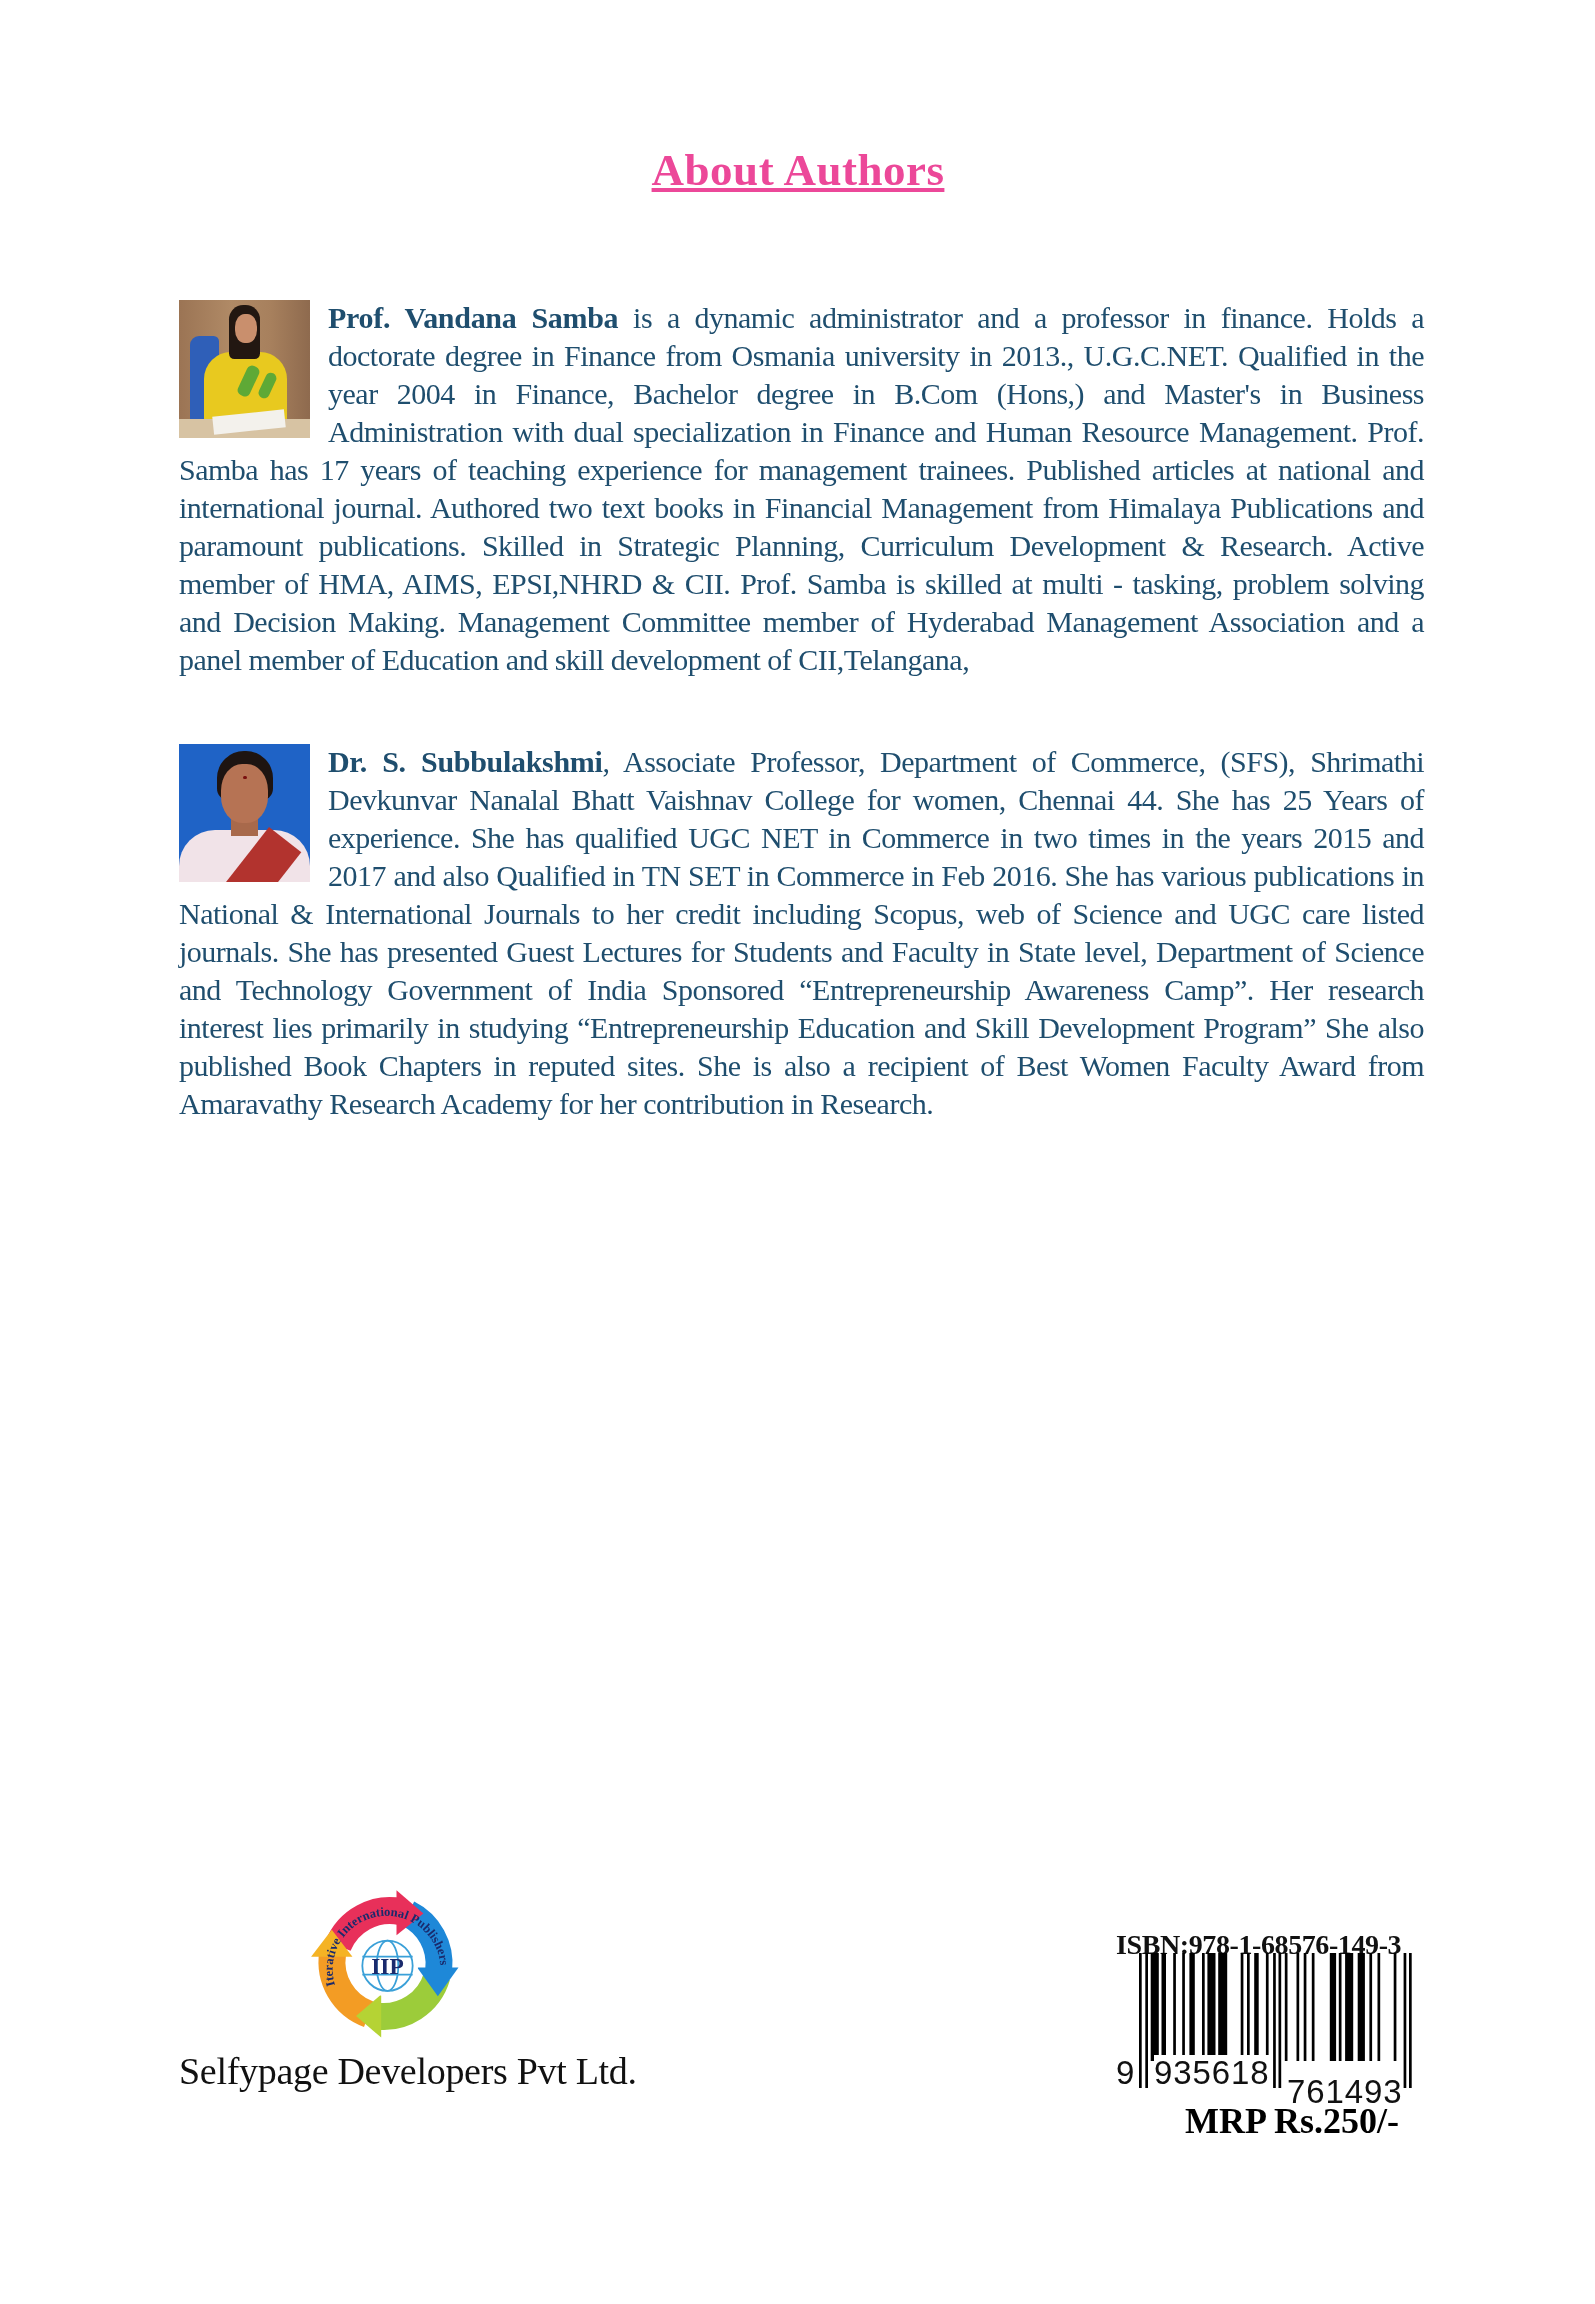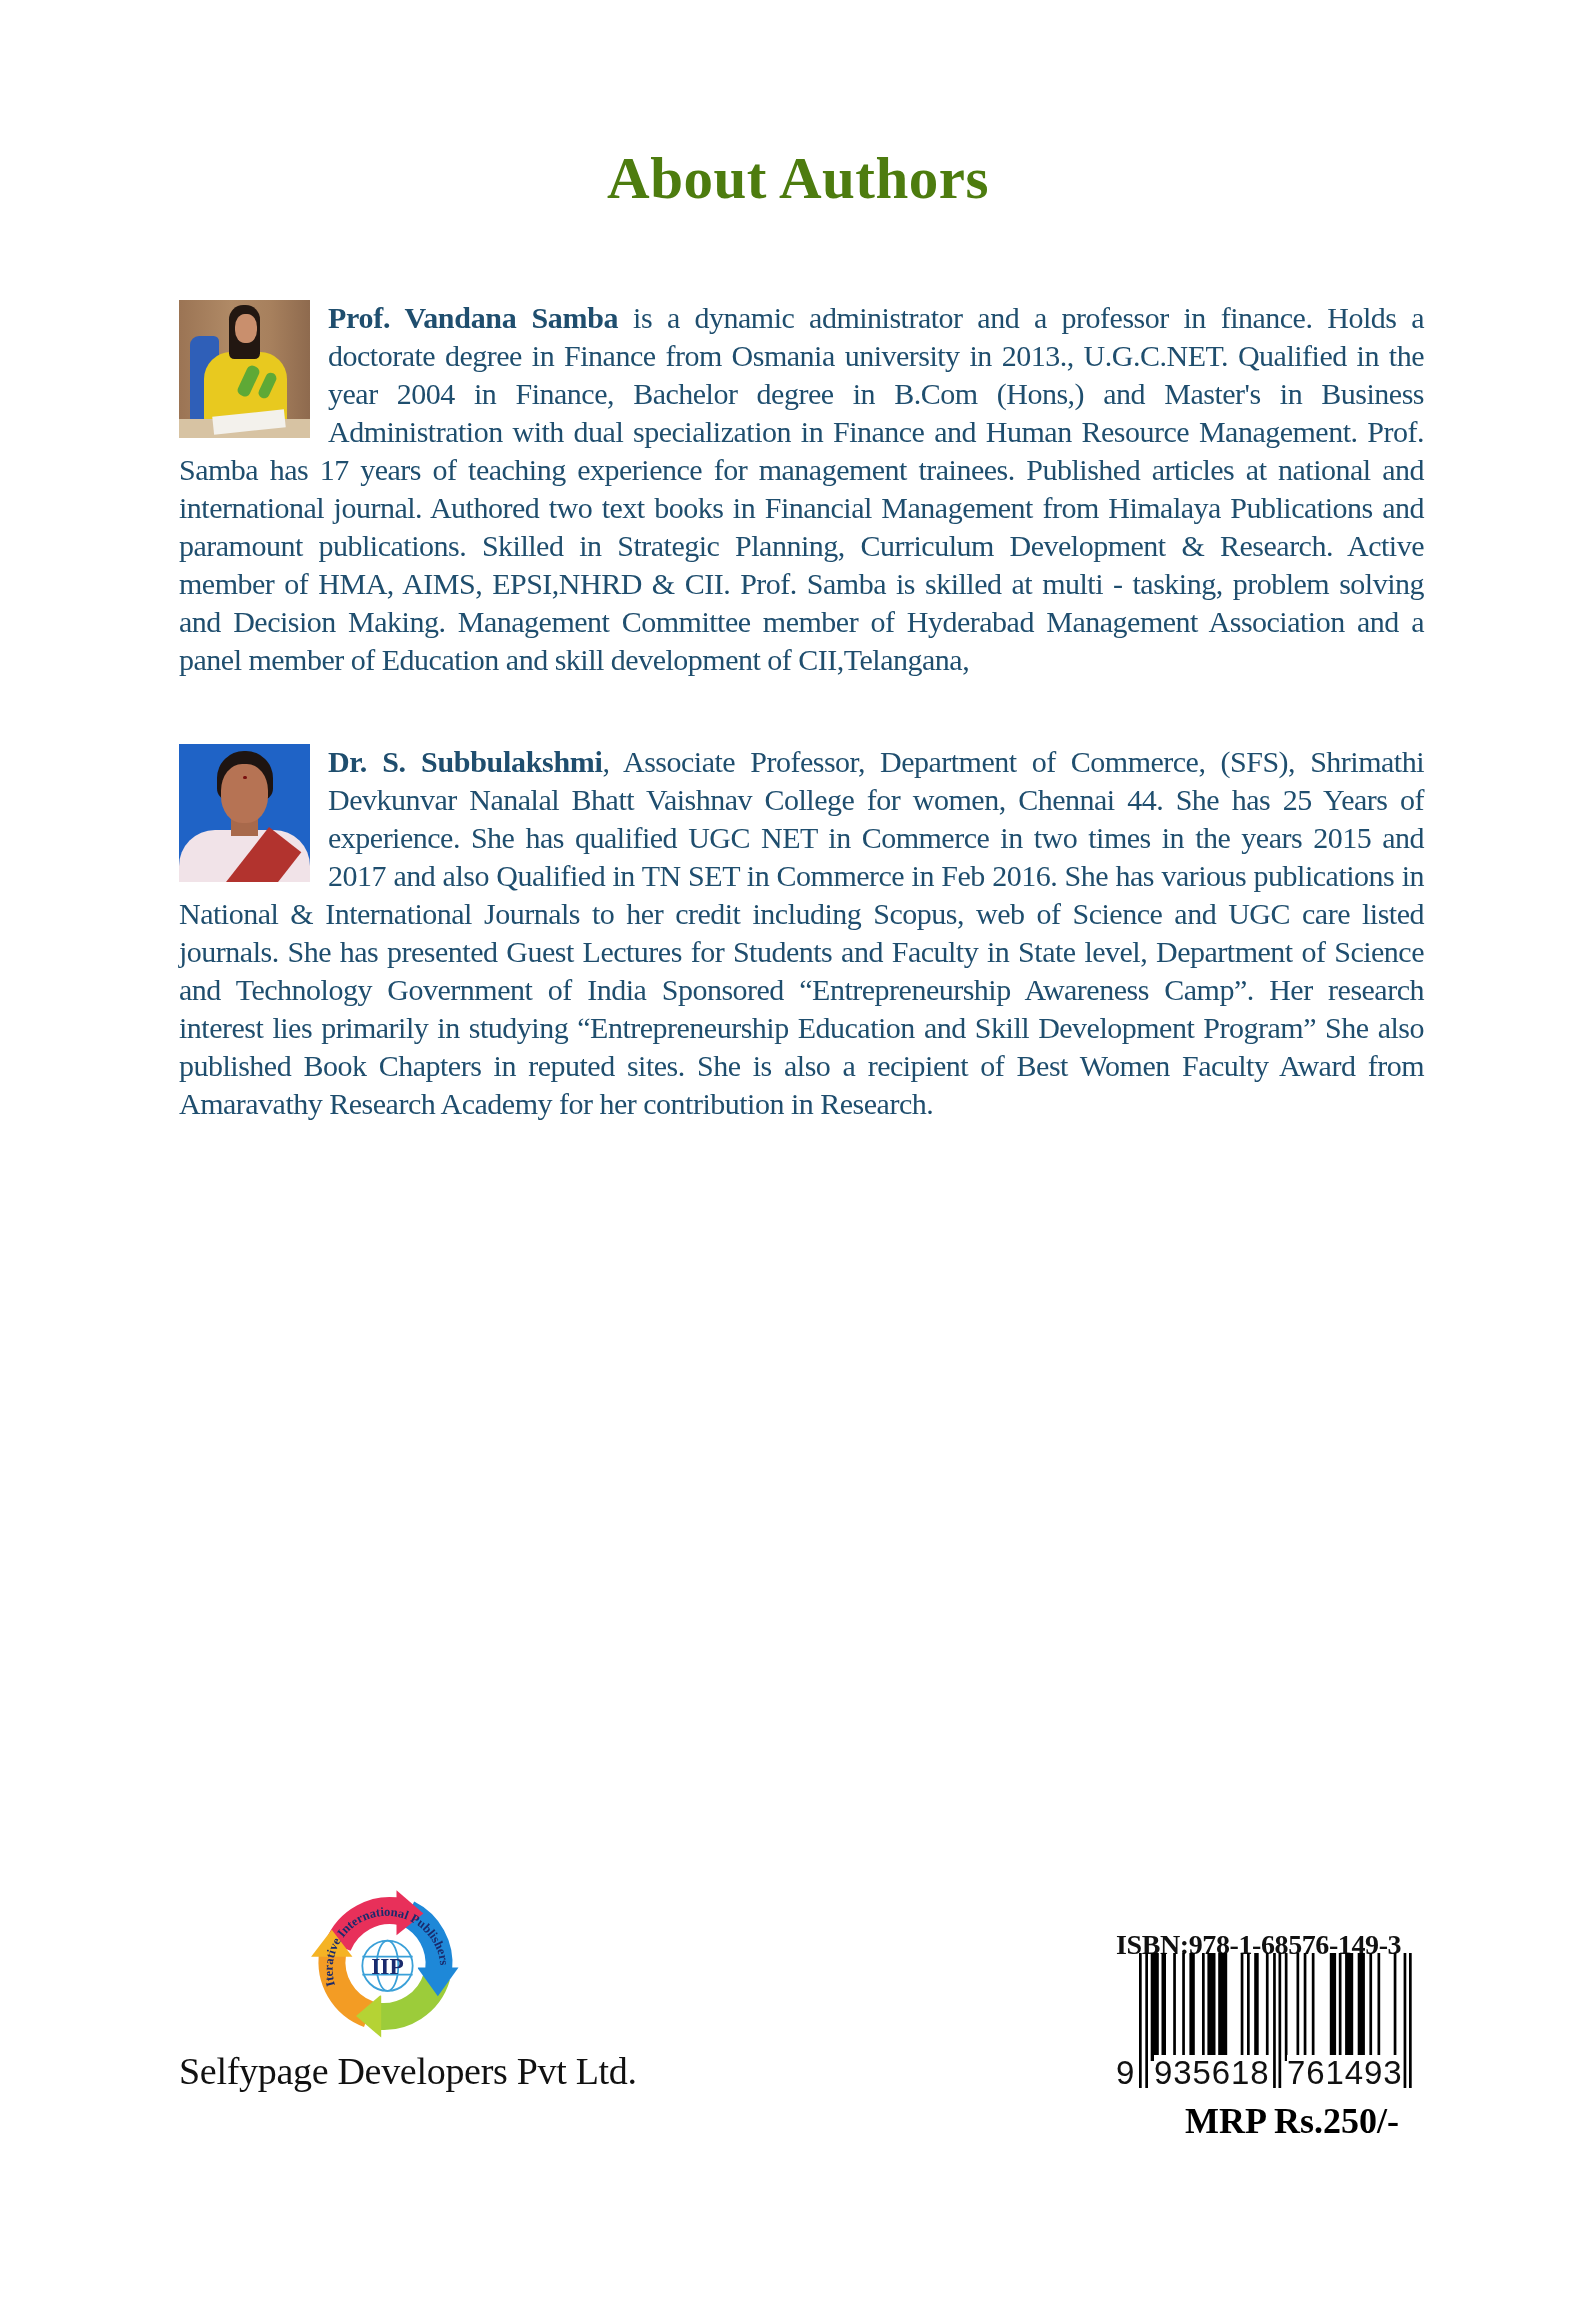--- a/index.html
+++ b/index.html
@@ -2,22 +2,23 @@
 <html style="font-size:14.4px"><head>
   <meta charset="utf-8">
   <style>
     html, body { margin: 0; padding: 0; background: #ffffff; }
     body {
       width: 1596px; height: 2304px; position: relative; overflow: hidden;
       font-family: "Liberation Serif", "DejaVu Serif", serif;
     }
     .title {
       position: absolute; left: 0; top: 144px; width: 1596px;
-      text-align: center; font-size: 59px; font-weight: bold; color: #4d7c0f;
+      text-align: center; font-size: 45px; font-weight: bold; color: #ec4899;
       letter-spacing: 0.5px;
+      text-decoration: underline;
     }
     .bio {
       position: absolute; left: 179px; width: 1245px;
       color: #1f4e6e; font-size: 30px; line-height: 38px;
       text-align: justify; letter-spacing: -0.5px; word-spacing: 0px;
       transform-origin: left top;
     }
     .bio .name { font-weight: bold; color: #1f4e6e; letter-spacing: -0.3px; }
     .photo {
       float: left; width: 131px; height: 138px; margin: 0.9px 18px 0 0;
@@ -148,16 +149,16 @@
       <rect x="243" y="0" width="8" height="120"></rect>
     <rect x="256" y="0" width="3" height="120"></rect>
       <rect x="265" y="0" width="3" height="120"></rect>
     <rect x="283" y="0" width="3" height="120"></rect>
       <rect x="294" y="0" width="3" height="150"></rect>
     <rect x="300" y="0" width="3" height="150"></rect>
   </g>
 </svg>
 <div class="barcode-nums" style="left:1116px;">9</div>
 <div class="barcode-nums" style="left:1154px; letter-spacing:0.9px;">935618</div>
-<div class="barcode-nums" style="left:1287px; letter-spacing:0.9px;">761493</div>
+<div class="barcode-nums" style="left:1287px; letter-spacing:0.9px;margin-top:19px;">761493</div>
 
 <div class="mrp">MRP Rs.250/-</div>
 
 
 </body></html>

